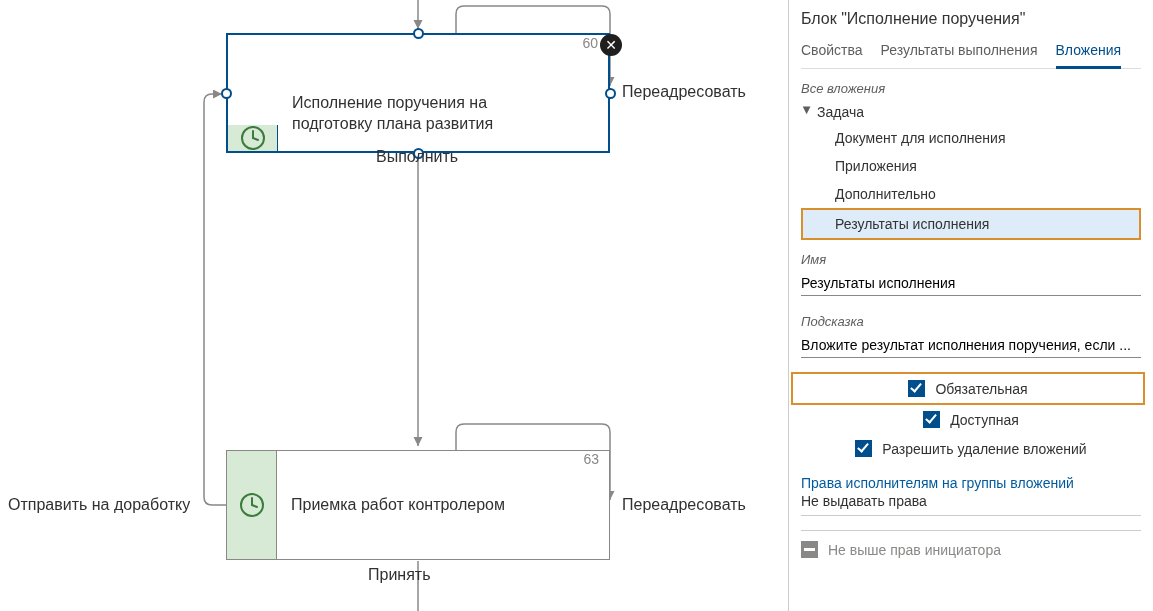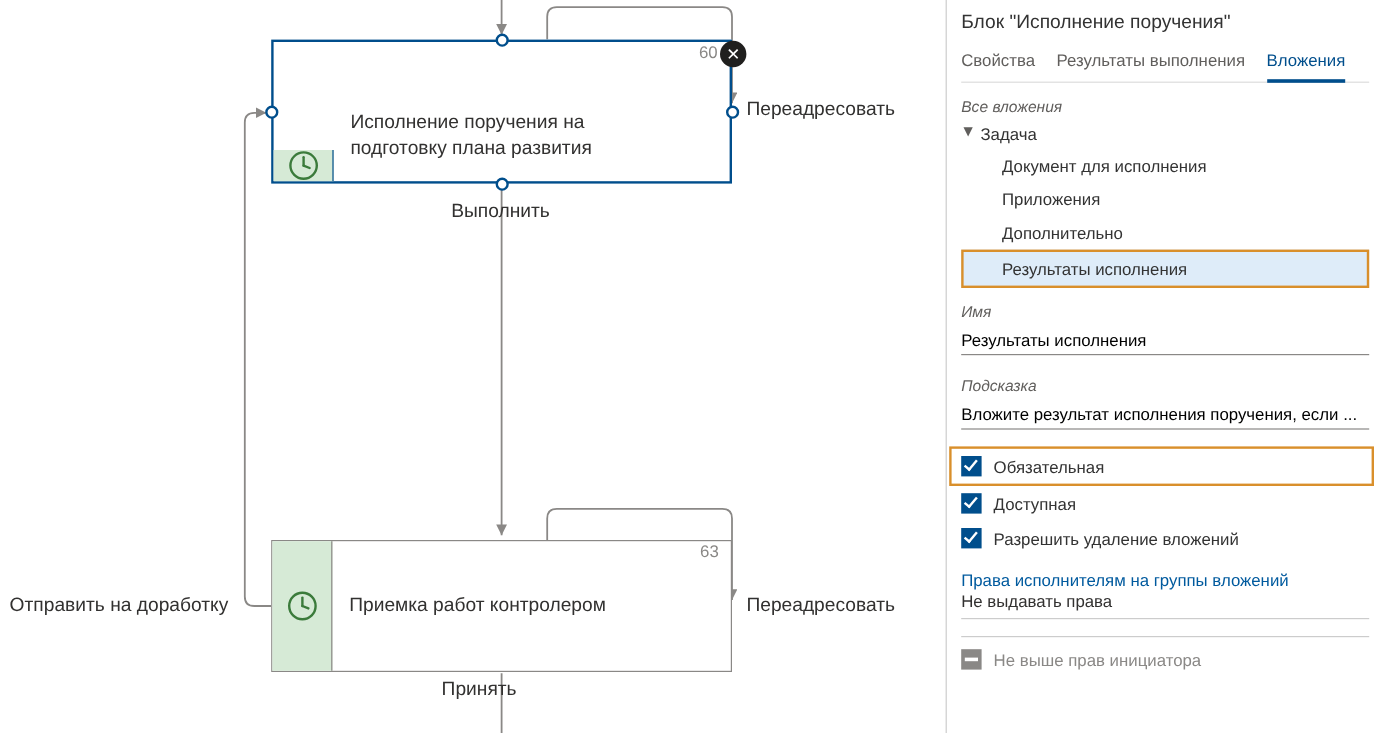--- a/index.html
+++ b/index.html
@@ -148,20 +148,21 @@
     border-bottom: 1px solid #8a8886;
     padding: 4px 0;
     font-size: 14px;
     font-family: inherit;
     outline: none;
     text-overflow: ellipsis;
   }
   .check-row {
     display: flex; align-items: center;
     padding: 6px 0;
+    justify-content: center;
   }
   .check {
     width: 17px; height: 17px;
     background: #004e8c;
     margin-right: 10px;
     position: relative;
     flex-shrink: 0;
   }
   .check::after {
     content: "";
@@ -260,21 +261,21 @@
         <circle cx="13" cy="13" r="11"></circle>
         <line x1="13" y1="13" x2="13" y2="6"></line>
         <line x1="13" y1="13" x2="18" y2="15"></line>
       </svg>
     </div>
     <div class="label" style="display:flex;align-items:center;">Приемка работ контролером</div>
     <div class="num">63</div>
   </div>
 
   <div class="edge-label" style="left:622px; top:83px;">Переадресовать</div>
-  <div class="edge-label" style="left:376px; top:168px;">Выполнить</div>
+  <div class="edge-label" style="left:376px; top:148px;">Выполнить</div>
   <div class="edge-label" style="left:8px; top:496px;">Отправить на доработку</div>
   <div class="edge-label" style="left:622px; top:496px;">Переадресовать</div>
   <div class="edge-label" style="left:368px; top:566px;">Принять</div>
 </div>
 
 <div class="panel">
   <div class="panel-title">Блок "Исполнение поручения"</div>
 
   <div class="tabs">
     <div class="tab">Свойства</div>

